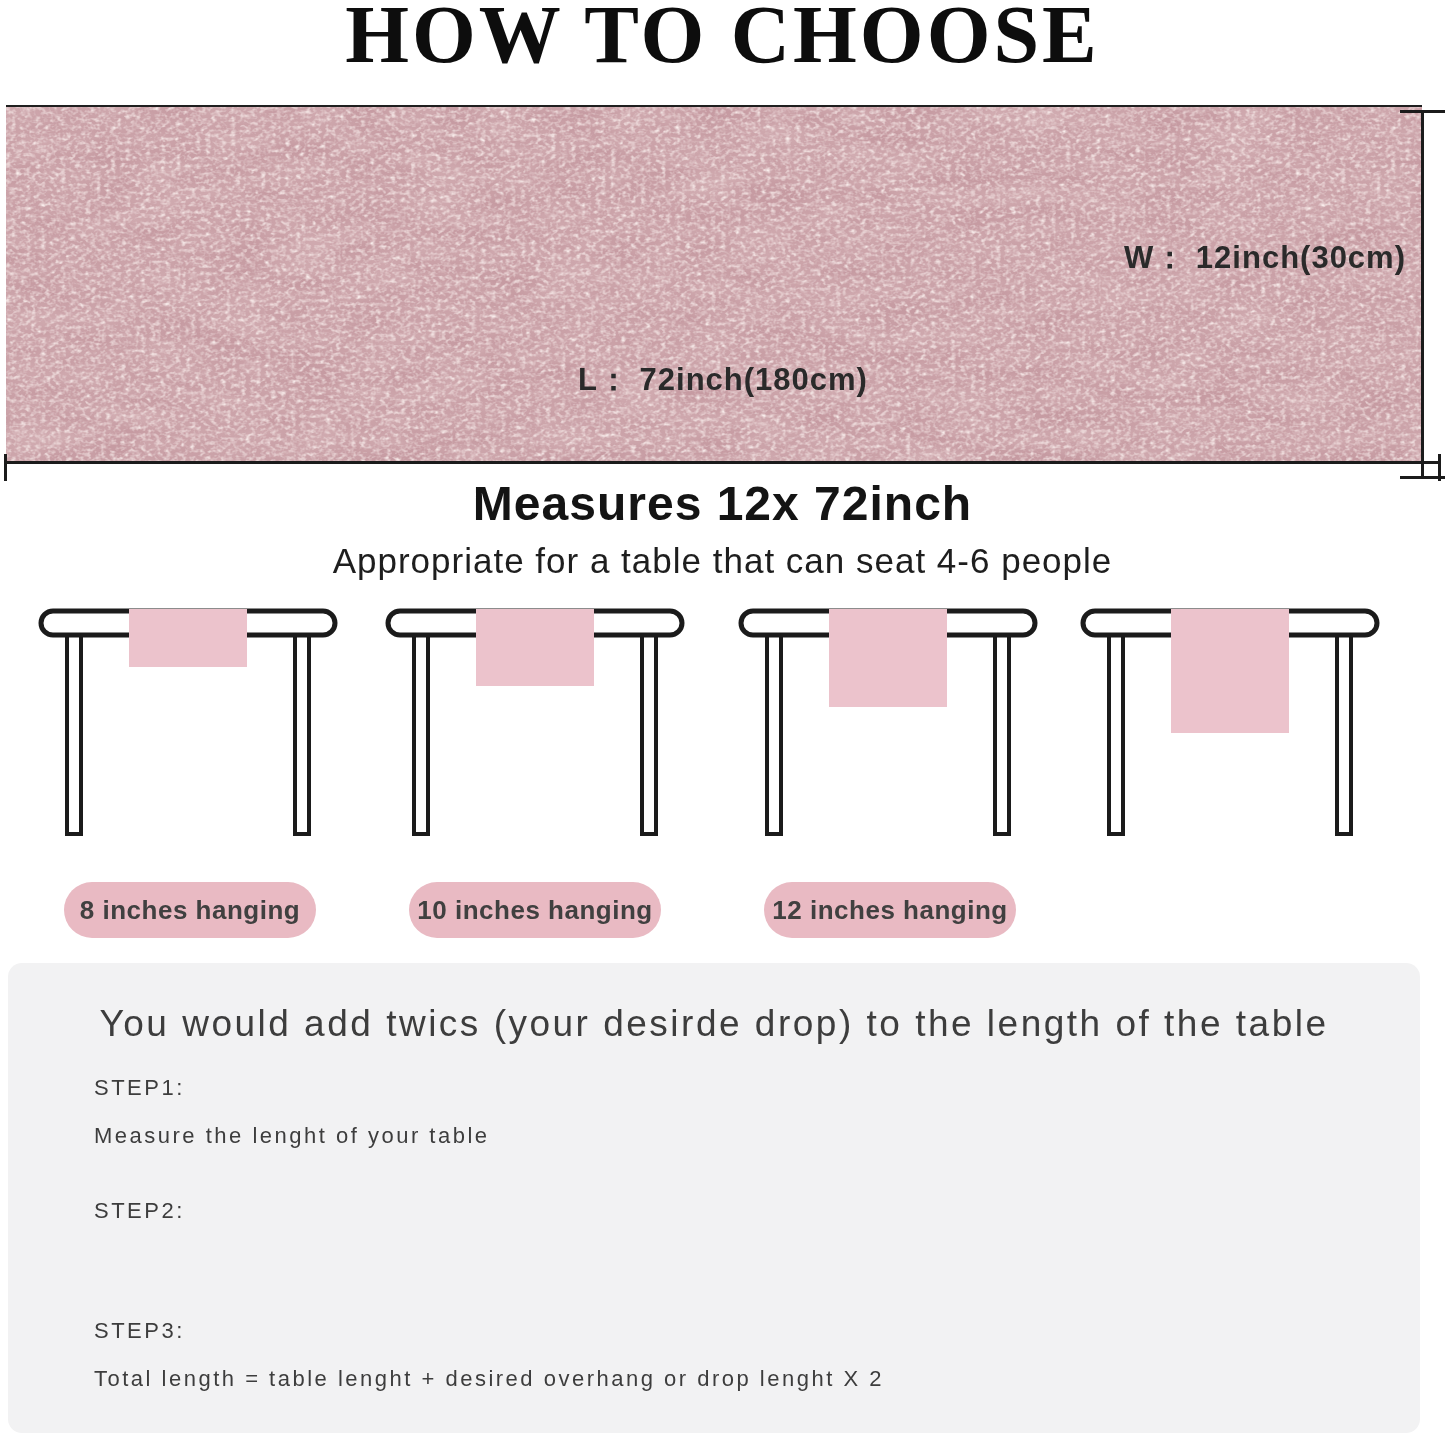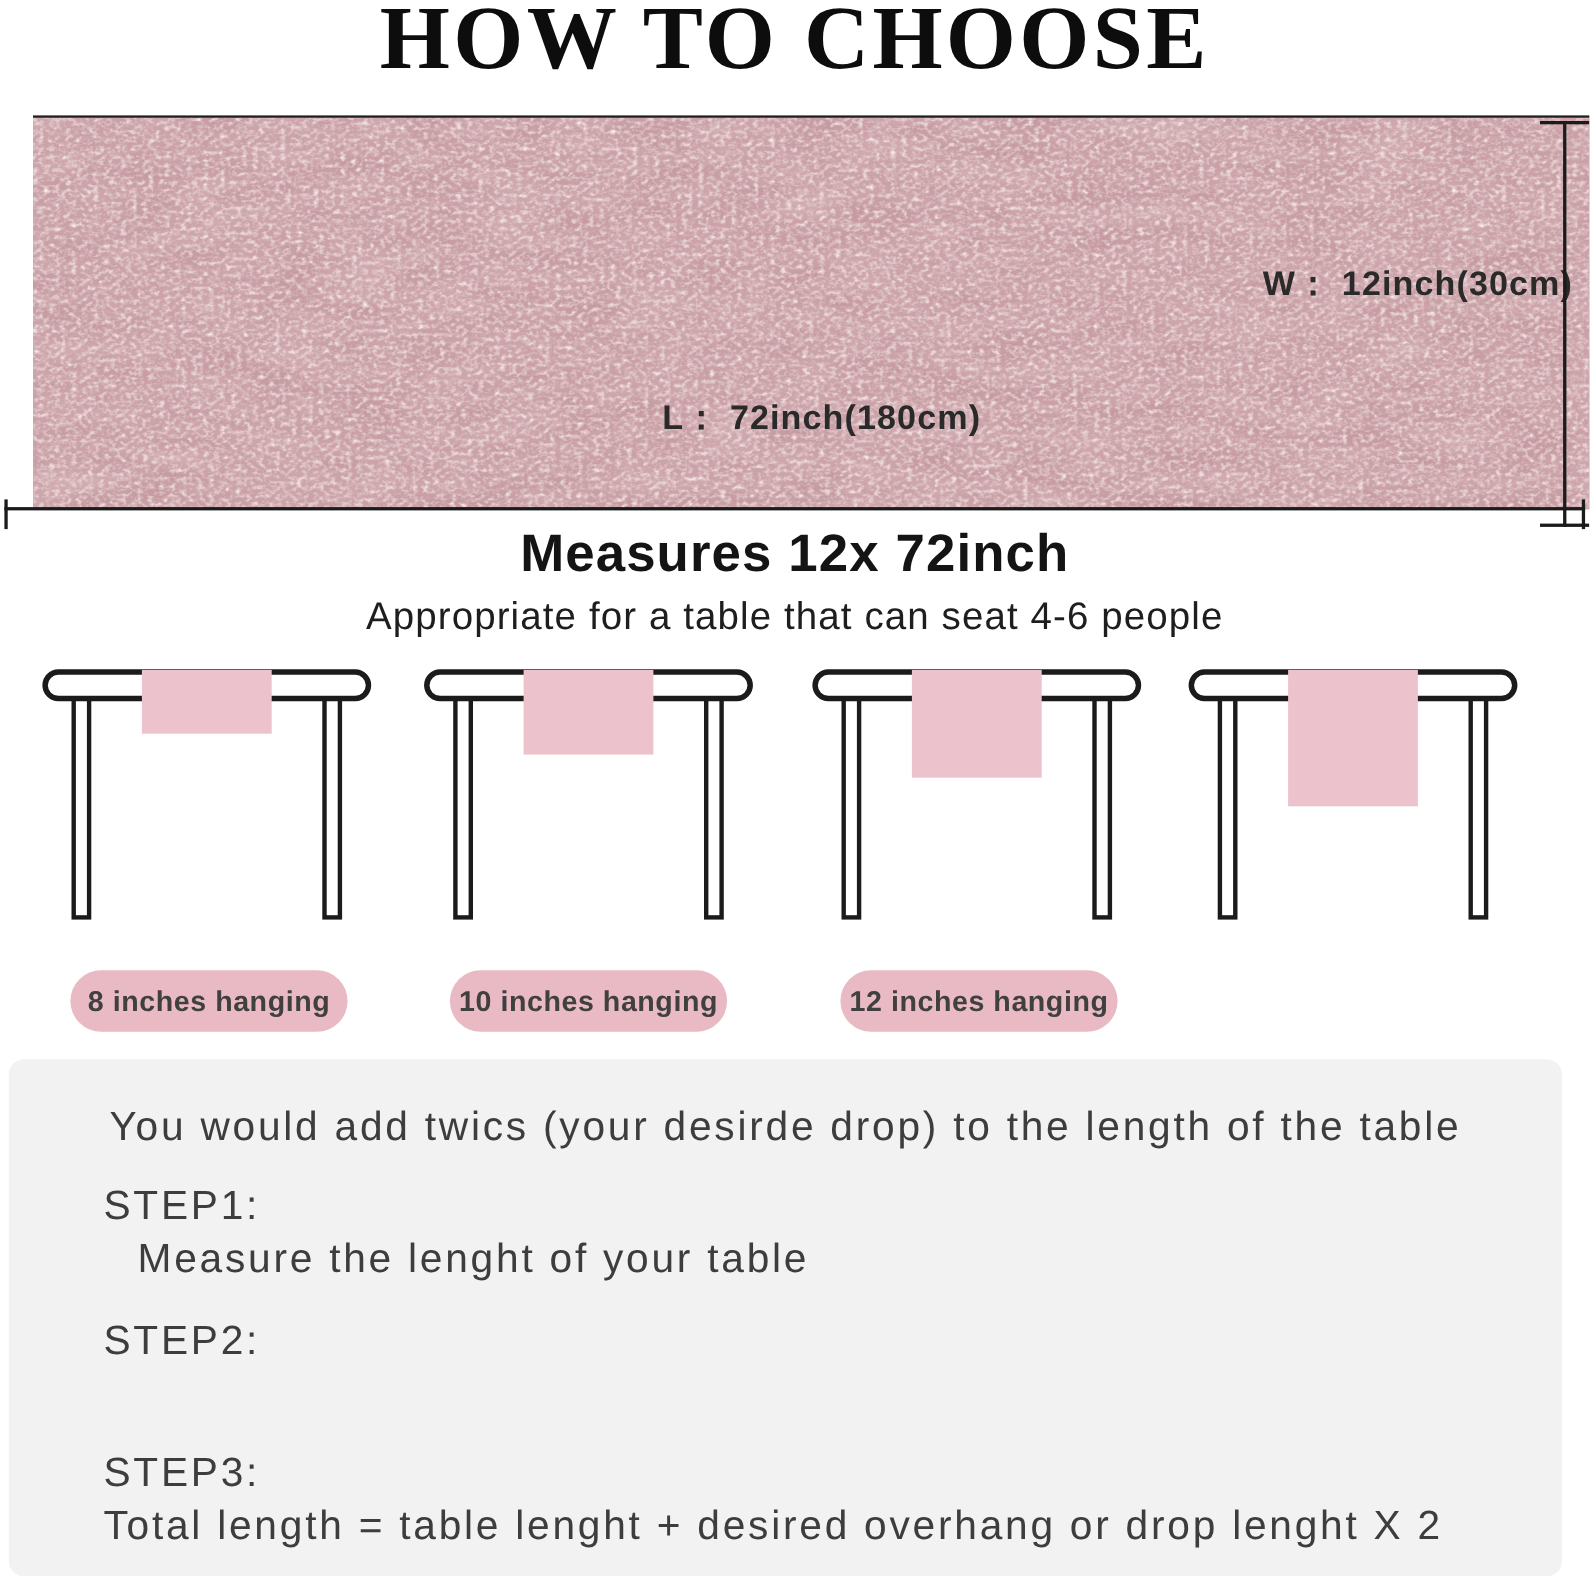--- a/index.html
+++ b/index.html
@@ -9,21 +9,21 @@
   }
   
   .title{
     position:absolute;top:-12px;left:0;width:100%;text-align:center;
     font-family:"Liberation Serif", serif;font-weight:700;font-size:82px;
     letter-spacing:3px;color:#0d0d0d;white-space:nowrap;
   }
   
   .photo{
     position:absolute;left:6px;top:105px;width:1416px;height:356px;
-    border-top:2px solid #1f1f1f;overflow:hidden;background:var(--photo-base,#c69ba2);margin-left:24px;
+    border-top:2px solid #1f1f1f;overflow:hidden;background:var(--photo-base,#c69ba2);
   }
   .photo svg{position:absolute;inset:0;width:100%;height:100%;display:block;}
   .photo-label{
     position:absolute;font-weight:700;font-size:31px;color:#2a2a2a;letter-spacing:1px;white-space:nowrap;
   }
   .label-w{right:16px;top:130px;}
   .label-l{left:572px;top:252px;}
   
   .dim-w{position:absolute;left:1421px;top:110px;width:3px;height:369px;background:var(--line-black,#1b1b1b);}
   .dim-w::before,.dim-w::after{content:"";position:absolute;left:-21px;width:45px;height:3px;background:var(--line-black,#1b1b1b);}
@@ -57,23 +57,23 @@
   
   .panel{
     position:absolute;left:8px;top:963px;width:1412px;height:470px;
     background:var(--panel-gray,#f2f2f3);border-radius:14px;color:var(--text-dark,#3d3d3d);
   }
   .panel .intro{
     position:absolute;top:40px;left:0;width:100%;text-align:center;
     font-size:37px;letter-spacing:2.5px;white-space:nowrap;
   }
   .step-label,.step-text{
-    position:absolute;left:86px;font-size:37px;letter-spacing:2.5px;white-space:nowrap;
+    position:absolute;left:86px;font-size:22px;letter-spacing:2.5px;white-space:nowrap;
   }
-  .s1l{top:112px;} .s1t{top:160px;margin-left:31px;}
+  .s1l{top:112px;} .s1t{top:160px;}
   .s2l{top:235px;} .s2t{top:283px;}
   .s3l{top:355px;} .s3t{top:403px;}
 </style>
 </head>
 <body>
 
 <div class="page">
 
   <div class="title">HOW TO CHOOSE</div>
 

